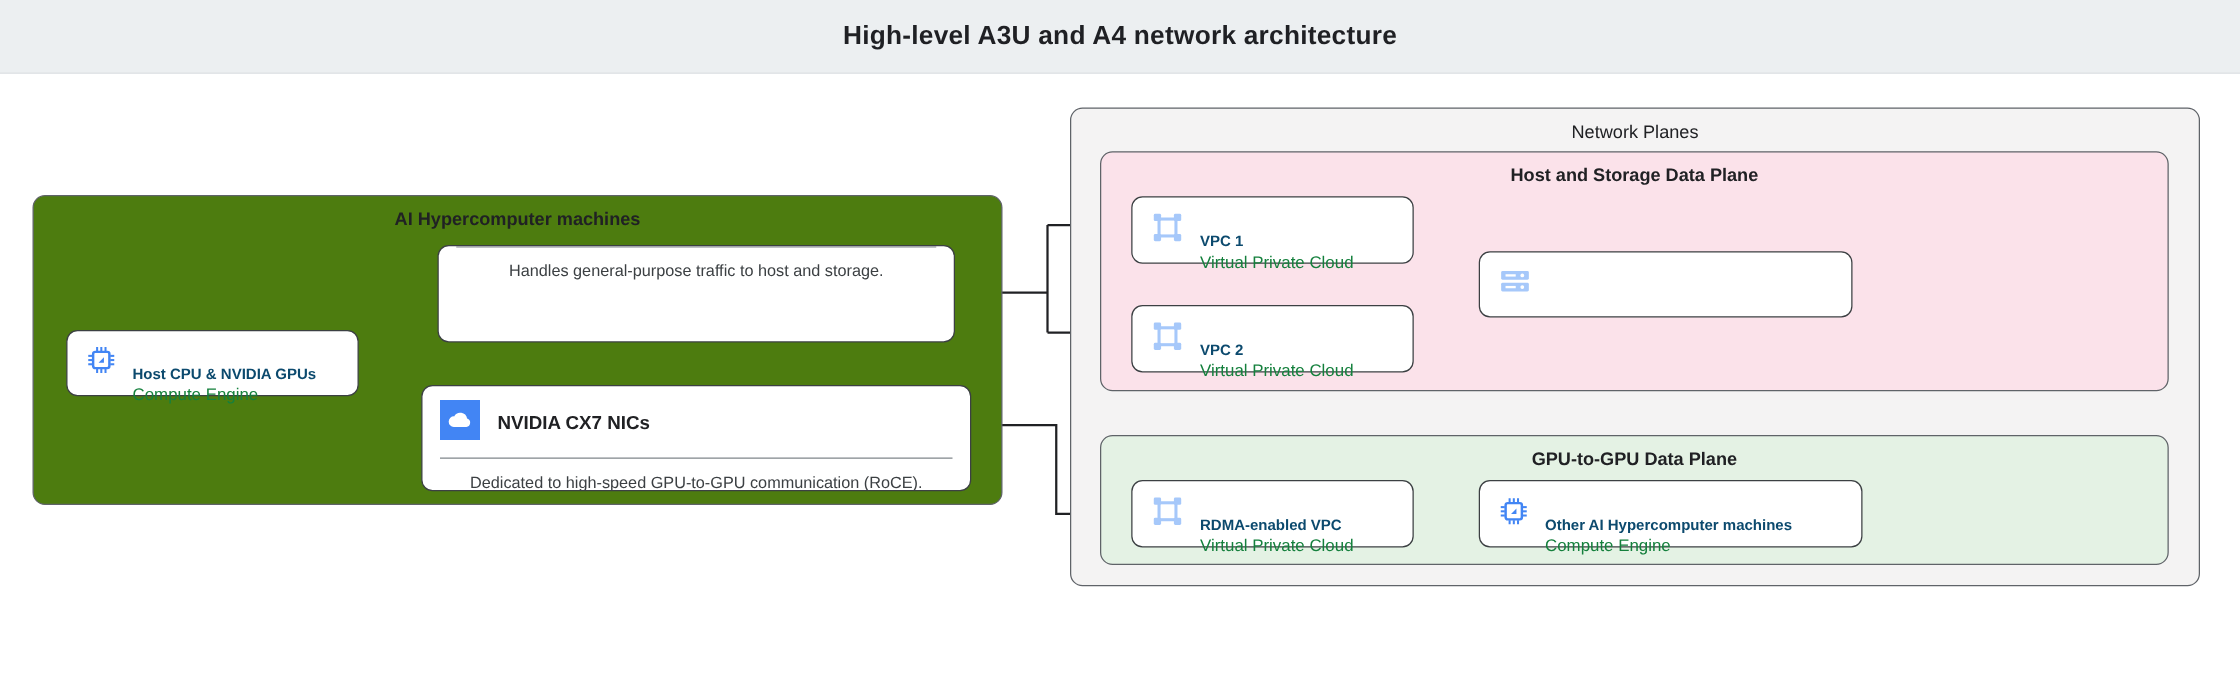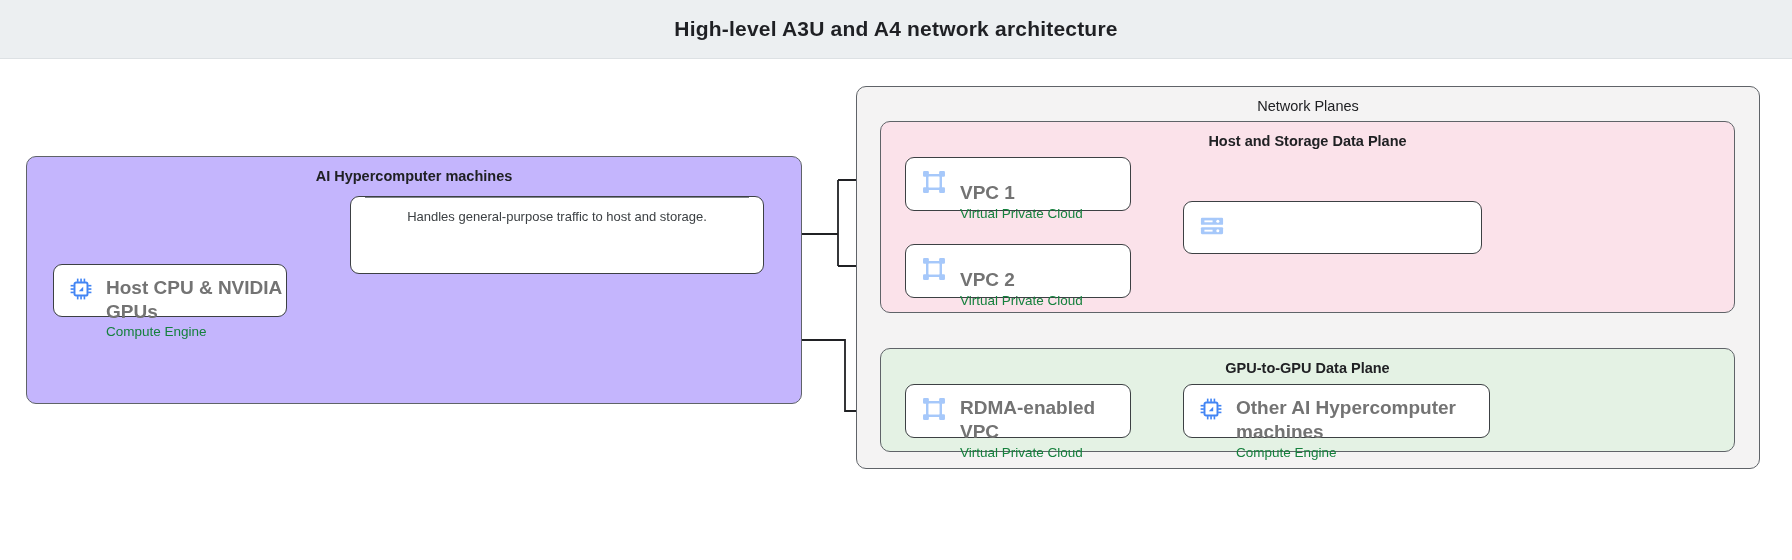--- a/index.html
+++ b/index.html
@@ -28,21 +28,21 @@
     font-size: 14.5px; color: #202124;
   }
   .group-title.bold { font-weight: bold; }
 
   .node {
     position: absolute; background: #ffffff;
     border: 1.6px solid #3c4043; border-radius: 9px;
     display: flex; align-items: center; padding-left: 14px; gap: 12px;
   }
   .node-text { display: flex; flex-direction: column; justify-content: center; }
-  .node-title { font-size: 19px; font-weight: bold; color: #737373; line-height: 1.25; margin-top: 36px; }
+  .node-title { font-size: 12px; font-weight: bold; color: #0c4a6e; line-height: 1.25; margin-top: 36px; }
   .node-sub { font-size: 13.5px; color: #15803d; line-height: 1.3; }
 
   
   .card {
     position: absolute; background: #ffffff;
     border: 1.6px solid #3c4043; border-radius: 9px; overflow: hidden;
   }
   .card-head { display: flex; align-items: center; gap: 14px; padding: 11px 14px 9px 14px; }
   .card-head .card-title { font-size: 15px; font-weight: bold; color: #202124; }
   .card-rule { height: 1.4px; background: #80868b; margin: 0 14px; }
@@ -83,21 +83,21 @@
       <path d="M 776 340 L 845 340 L 845 411 L 897 411" marker-end="url(#arw)"></path>
 
       <path d="M 1131 184 L 1159 184 L 1159 227"></path>
       <path d="M 1131 271 L 1159 271 L 1159 227"></path>
       <path d="M 1159 227 L 1176 227" marker-end="url(#arw)"></path>
 
       <path d="M 1131 411 L 1176 411" marker-end="url(#arw)"></path>
     </g>
   </svg>
 
-  <div class="group" style="left:26px; top:156px; width:776px; height:248px; background:#c4b5fd;">
+  <div class="group" style="left:26px; top:156px; width:776px; height:248px; background:#4d7c0f;">
     <div class="group-title bold" style="top:11px;">AI Hypercomputer machines</div>
   </div>
 
   <div class="node" style="left:53px; top:264px; width:234px; height:53px;">
     <span class="icon">
       <svg width="26" height="26" viewBox="0 0 24 24">
         <rect x="6" y="6" width="12" height="12" rx="1.5" fill="none" stroke="#4285f4" stroke-width="1.8"></rect>
         <path d="M10 14 L14 14 L14 10 Z" fill="#4285f4"></path>
         <g fill="#4285f4">
           <rect x="8.2" y="2.4" width="1.5" height="3"></rect>
@@ -119,20 +119,33 @@
       <span class="node-title">Host CPU &amp; NVIDIA GPUs</span>
       <span class="node-sub">Compute Engine</span>
     </span>
   </div>
 
   <div class="card" style="left:350px; top:196px; width:414px; height:78px;">
     <div class="card-rule"></div>
     <div class="card-note">Handles general-purpose traffic to host and storage.</div>
   </div>
 
+  <div class="card" style="left:337px; top:308px; width:440px; height:85px;">
+    <div class="card-head">
+      <span class="icon">
+        <svg width="32" height="32" viewBox="0 0 32 32">
+          <rect width="32" height="32" fill="#4285f4"></rect>
+          <path d="M11 21.5a4.2 4.2 0 0 1 .3-8.4 5.6 5.6 0 0 1 10.4 1.6 3.5 3.5 0 0 1-.6 6.8z" fill="#ffffff"></path>
+        </svg>
+      </span>
+      <span class="card-title">NVIDIA CX7 NICs</span>
+    </div>
+    <div class="card-rule"></div>
+    <div class="card-note">Dedicated to high-speed GPU-to-GPU communication (RoCE).</div>
+  </div>
 
   <div class="group" style="left:856px; top:86px; width:904px; height:383px; background:#f4f3f3;">
     <div class="group-title" style="top:11px;">Network Planes</div>
   </div>
 
   <div class="group" style="left:880px; top:121px; width:855px; height:192px; background:#fbe2ea;">
     <div class="group-title bold" style="top:11px;">Host and Storage Data Plane</div>
   </div>
 
   <div class="node" style="left:905px; top:157px; width:226px; height:54px;">

